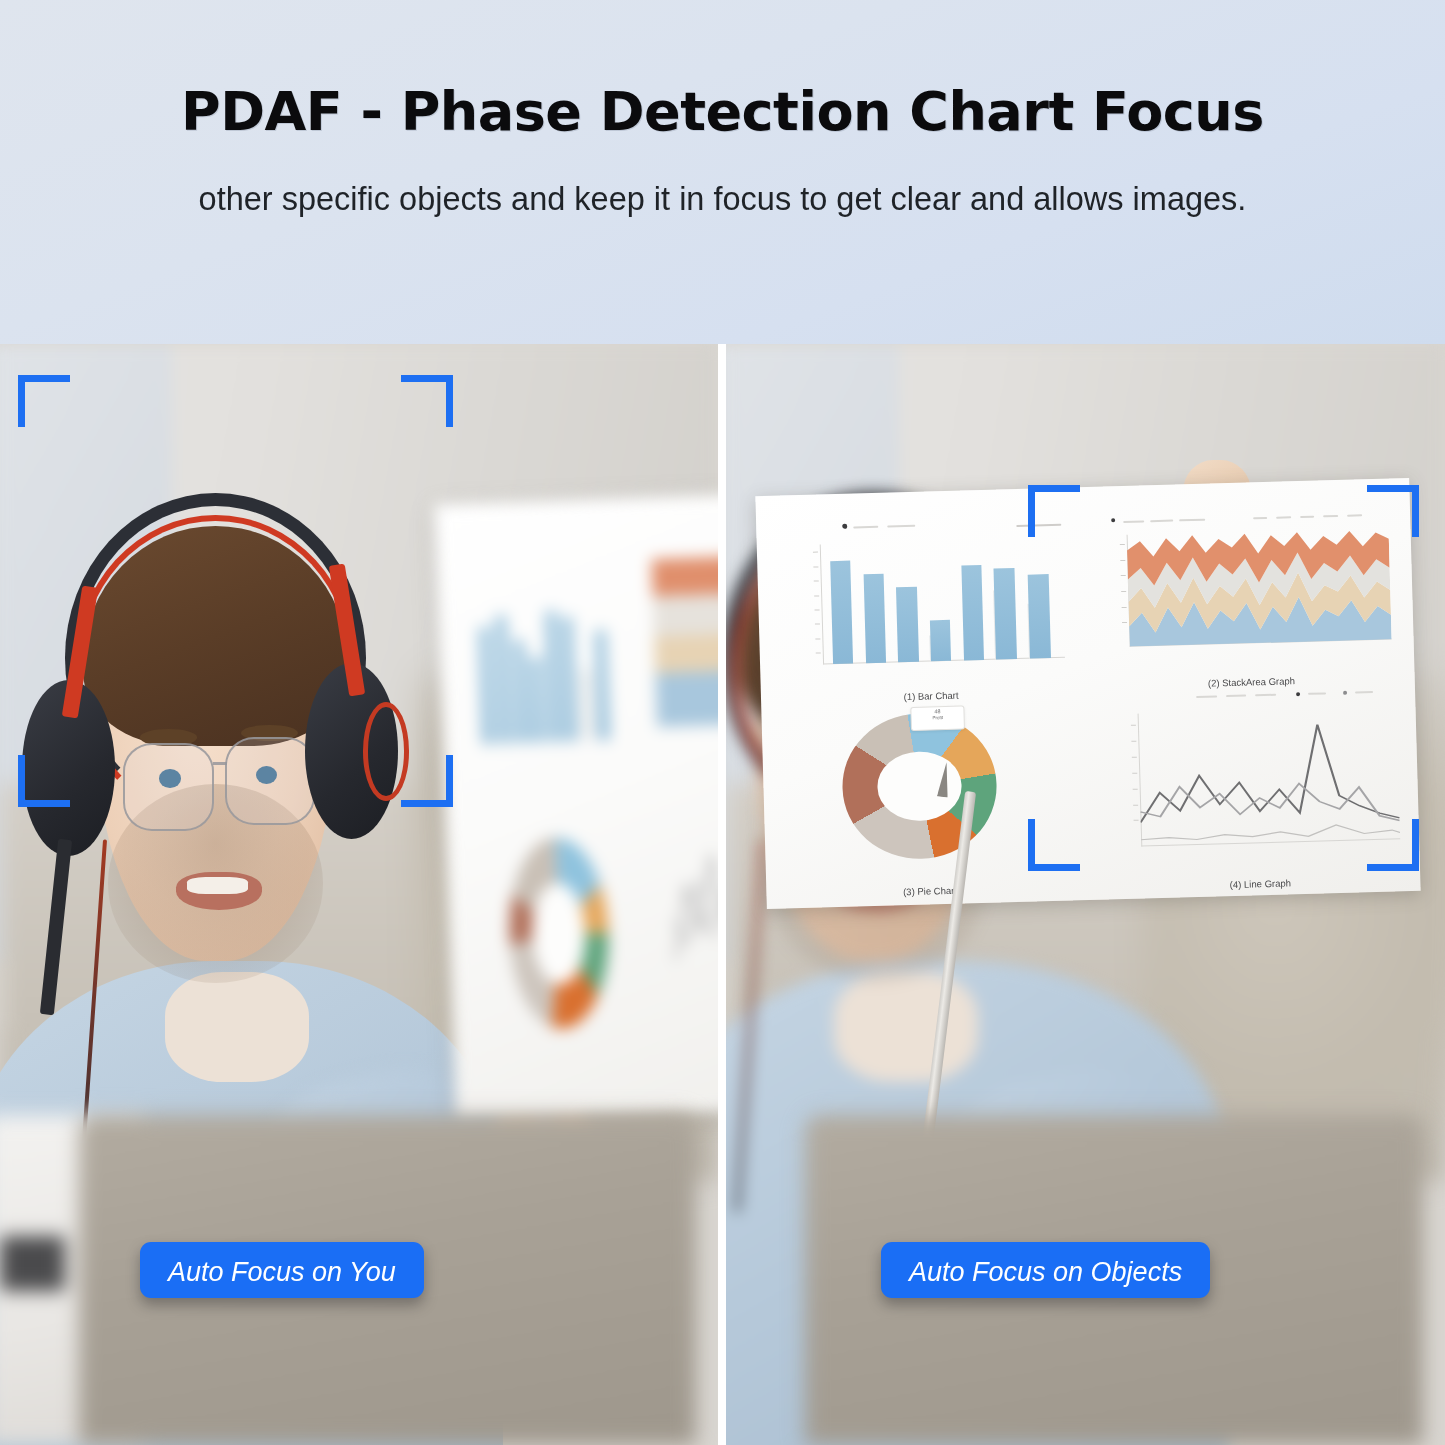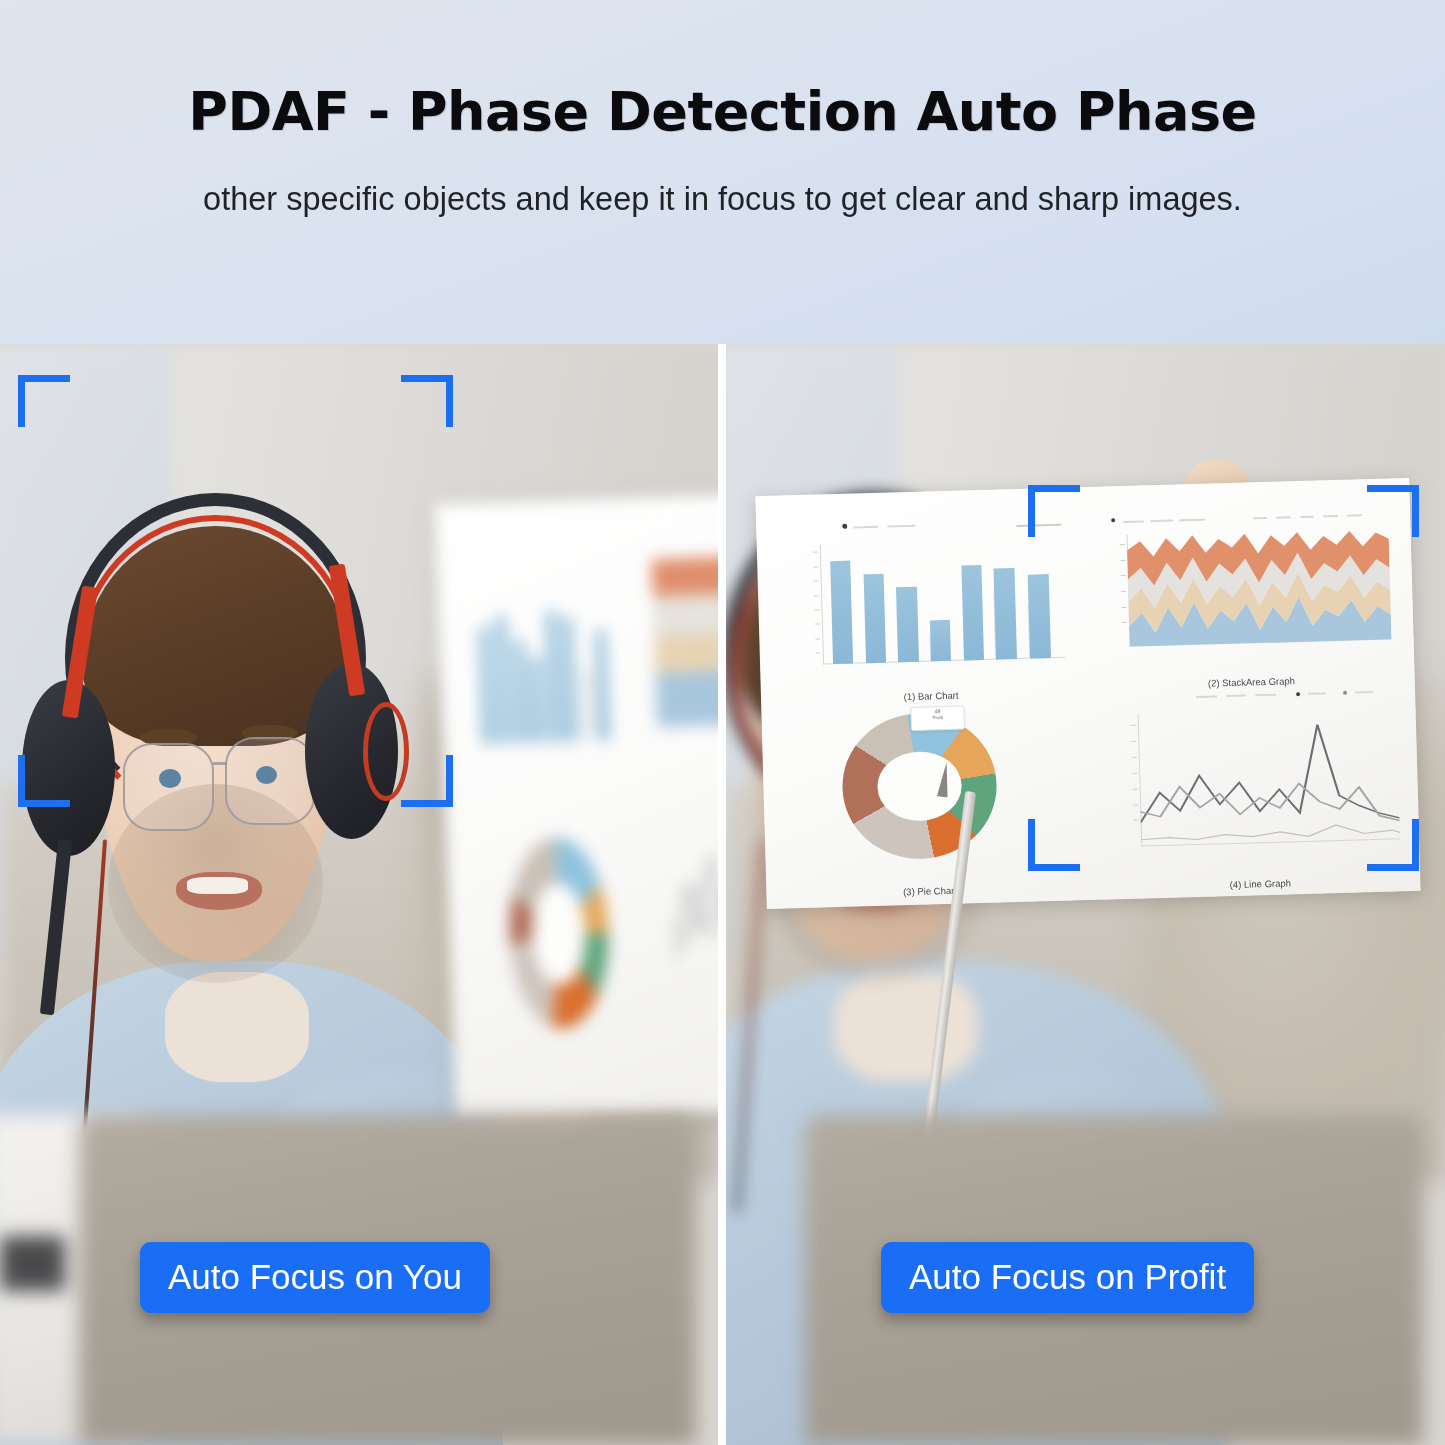--- a/index.html
+++ b/index.html
@@ -270,41 +270,42 @@
   .fc.bl { left:0;  bottom:0; border-right:none;  border-top:none; }
   .fc.br { right:0; bottom:0; border-left:none;   border-top:none; }
 
   
   .cta {
     position:absolute; z-index:60;
     background:#1a6ef5;
     color:#ffffff;
     border-radius:11px;
     font-family:"Liberation Sans",sans-serif;
-    font-size:35px;
+    font-size:27px;
     font-weight:400;
     line-height:1;
-    padding:17px 28px 19px 28px;
+    padding:17px 28px 12px 28px;
     white-space:nowrap;
     box-shadow:0 7px 14px rgba(20,20,25,.34);
     border:none;
     cursor:pointer;
+    font-style:italic;
   }
   .cta.left  { left:140px;  top:1242px; }
   .cta.right { left:881px;  top:1242px; }
 </style>
 </head>
 <body>
 
 <div class="stage">
 
   <div class="header">
-    <div class="header-title">PDAF - Phase Detection Auto Phase</div>
+    <div class="header-title">PDAF - Phase Detection Chart Focus</div>
     <div class="header-sub">
-      <span class="ln">other specific objects and keep it in focus to get clear and sharp images.</span>
+      <span class="ln">other specific objects and keep it in focus to get clear and allows images.</span>
     </div>
   </div>
 
   <div class="photos">
 
     <div class="panel left">
       <div class="scene">
 
         <div class="layer blurred">
           <div class="wall"></div>
@@ -589,15 +590,15 @@
           <div class="fc tl"></div>
           <div class="fc tr"></div>
           <div class="fc bl"></div>
           <div class="fc br"></div>
         </div>
       </div>
     </div>
   </div>
 
   <button class="cta left">Auto Focus on You</button>
-  <button class="cta right">Auto Focus on Profit</button>
+  <button class="cta right">Auto Focus on Objects</button>
 
 </div>
 
 </body></html>

